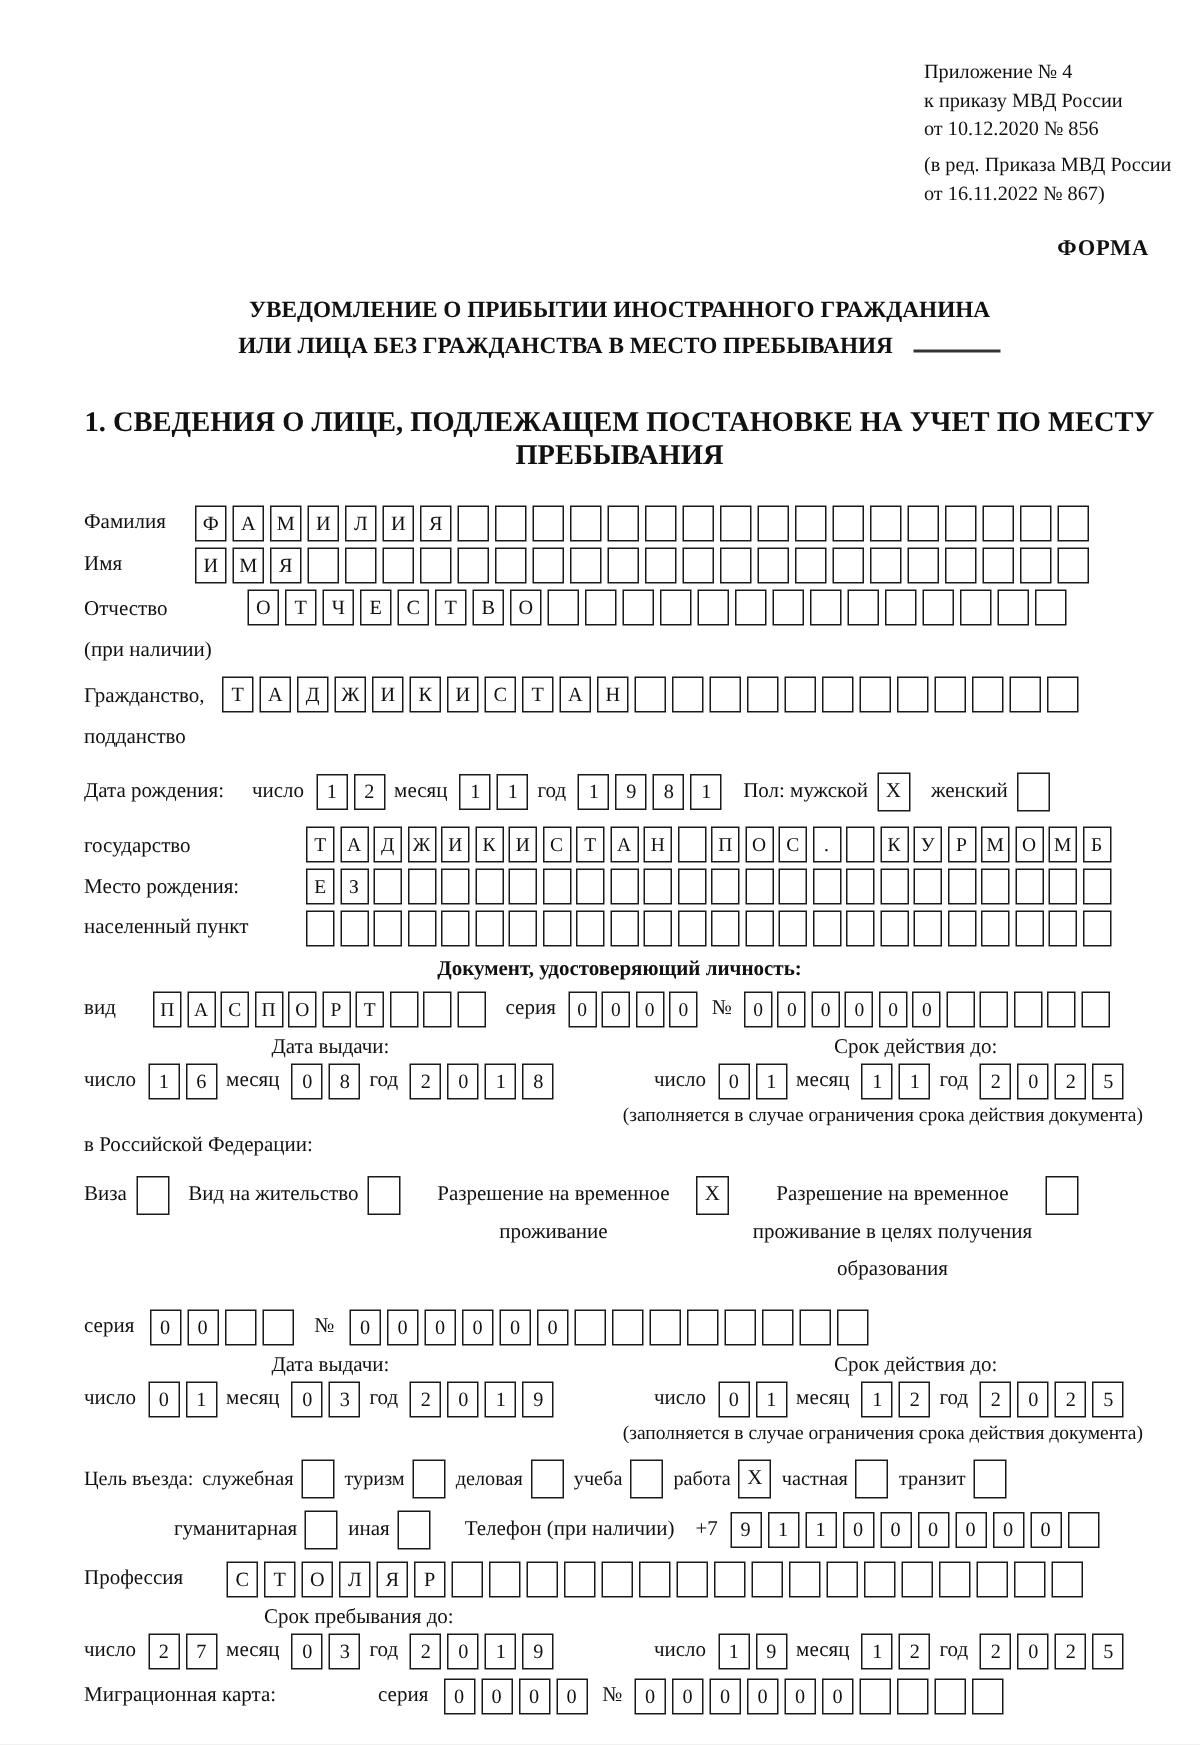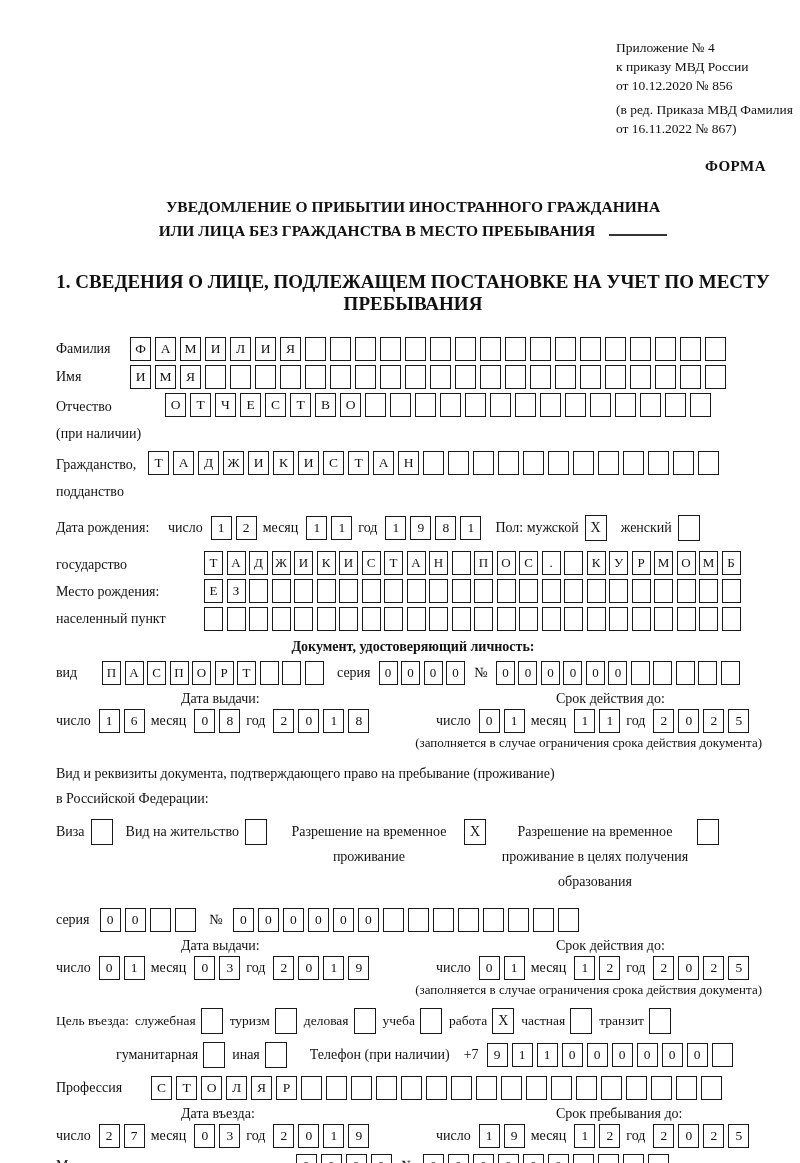--- a/index.html
+++ b/index.html
@@ -64,21 +64,21 @@
 
 <div class="page">
 
   <div class="annex">
     <div>
         <div>Приложение № 4</div>
         <div>к приказу МВД России</div>
         <div>от 10.12.2020 № 856</div>
       </div>
     <div class="annex-note">
-        <div>(в ред. Приказа МВД Фамилия</div>
+        <div>(в ред. Приказа МВД России</div>
         <div>от 16.11.2022 № 867)</div>
       </div>
   </div>
 
   <div class="forma">ФОРМА</div>
 
   <div class="title">
     <div>УВЕДОМЛЕНИЕ О ПРИБЫТИИ ИНОСТРАННОГО ГРАЖДАНИНА</div>
     <div><span>ИЛИ ЛИЦА БЕЗ ГРАЖДАНСТВА В МЕСТО ПРЕБЫВАНИЯ</span><span class="title-underline"></span></div>
   </div>
@@ -385,21 +385,20 @@
         <span class="cell">1</span>
         <span class="dg-label">год</span>
         <span class="cell">2</span>
         <span class="cell">0</span>
         <span class="cell">2</span>
         <span class="cell">5</span>
       </div>
   </div>
   <div class="note right">(заполняется в случае ограничения срока действия документа)</div>
 
-  <div class="intro">Вид и реквизиты документа, подтверждающего право на пребывание (проживание)</div>
   <div class="intro" style="margin-top:0">в Российской Федерации:</div>
 
   <div class="stay-opts">
       <span class="opt">
         <span class="opt-label">Виза</span>
         <span class="cb"></span>
       </span>
       <span class="opt">
         <span class="opt-label">Вид на жительство</span>
         <span class="cb"></span>
@@ -560,21 +559,20 @@
         <span class="cell"></span>
         <span class="cell"></span>
         <span class="cell"></span>
         <span class="cell"></span>
         <span class="cell"></span>
         <span class="cell"></span>
       </span>
   </div>
 
   <div class="dates-labels">
-    <div class="dl-left">Дата въезда:</div>
     <div class="dl-right">Срок пребывания до:</div>
   </div>
   <div class="dates-row">
     <div class="dategroup">
         <span class="dg-label">число</span>
         <span class="cell">2</span>
         <span class="cell">7</span>
         <span class="dg-label">месяц</span>
         <span class="cell">0</span>
         <span class="cell">3</span>

